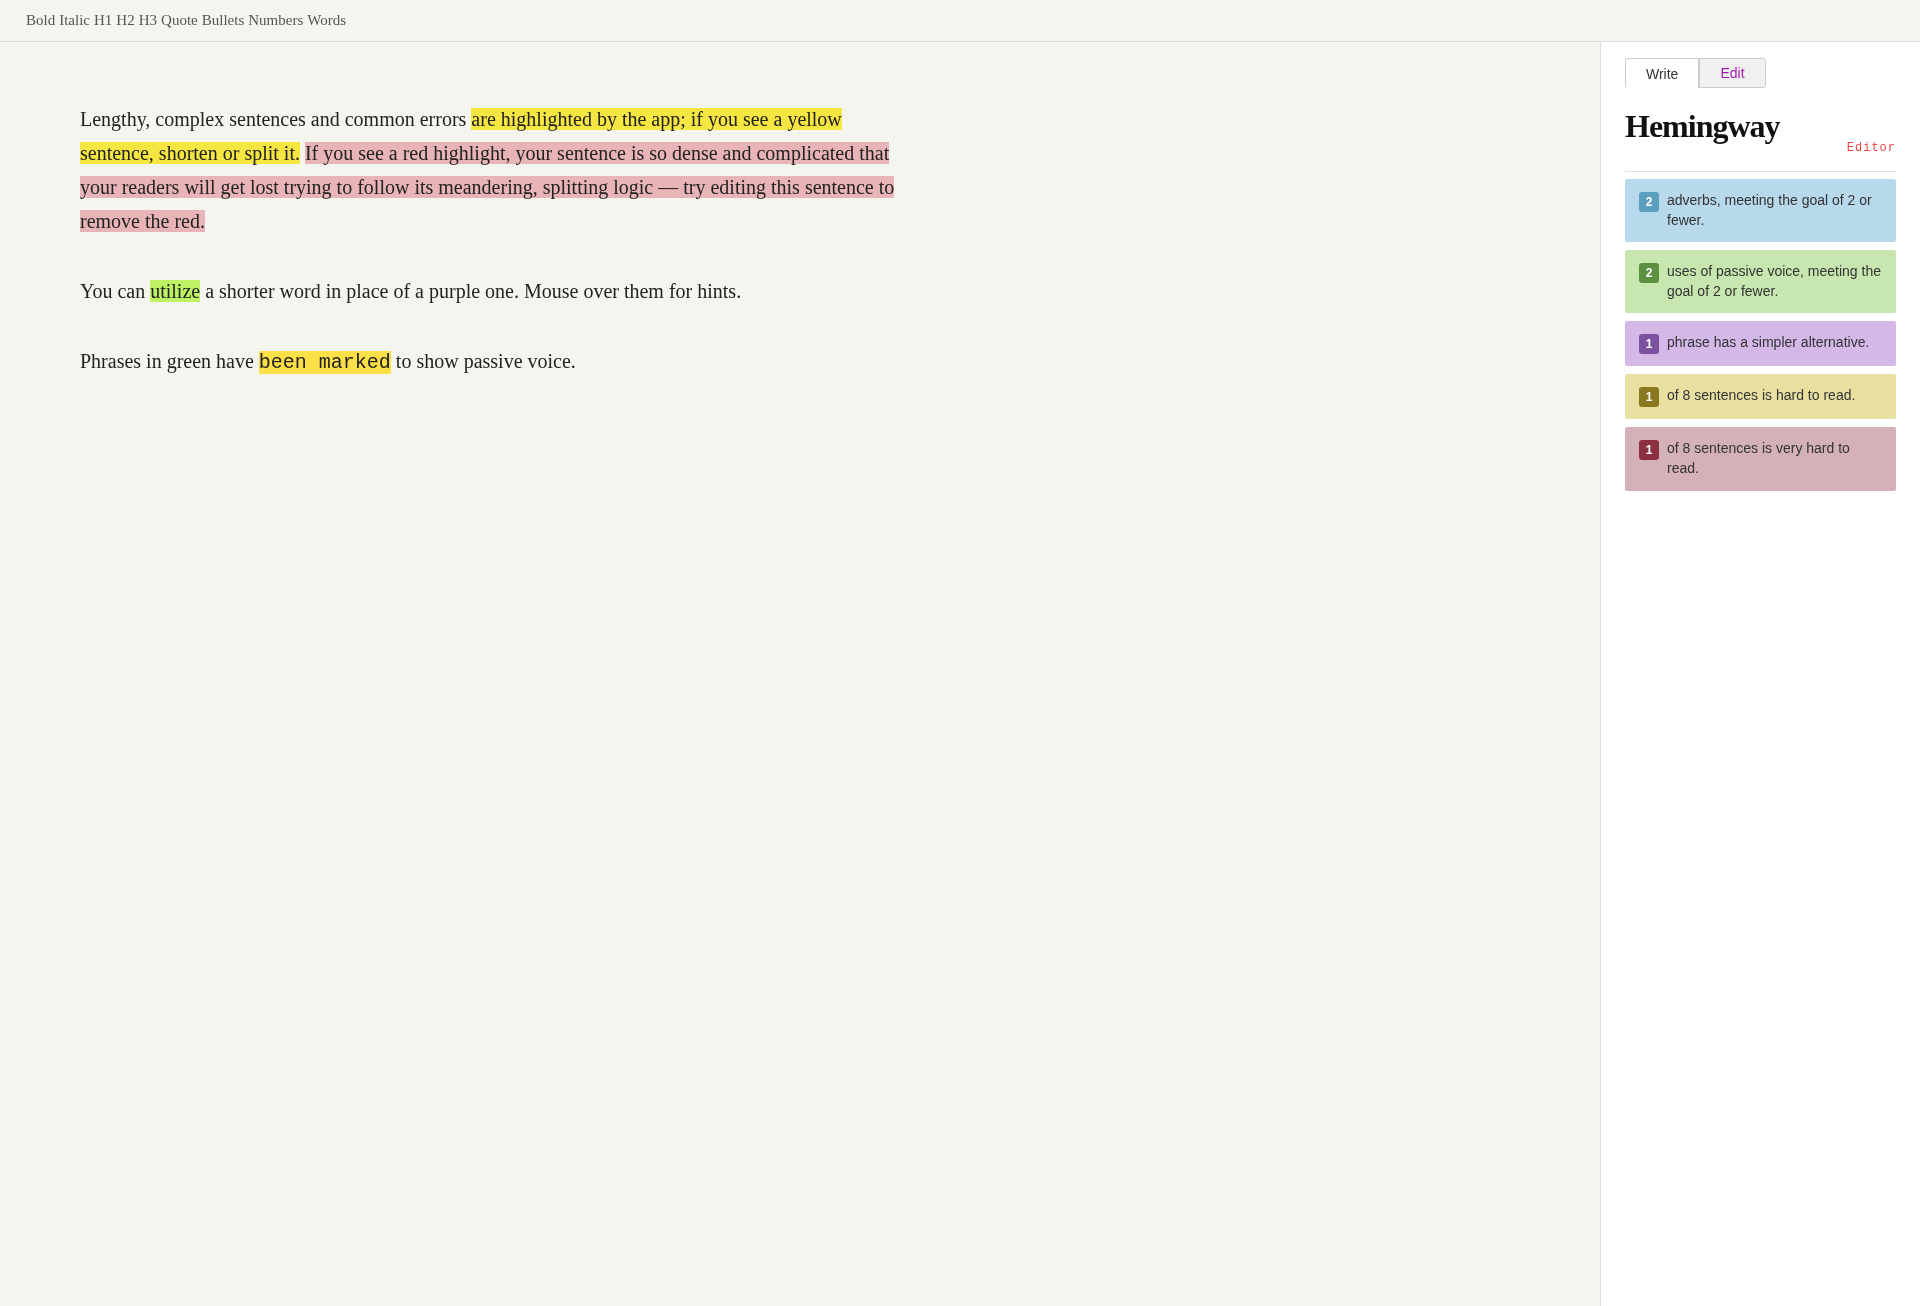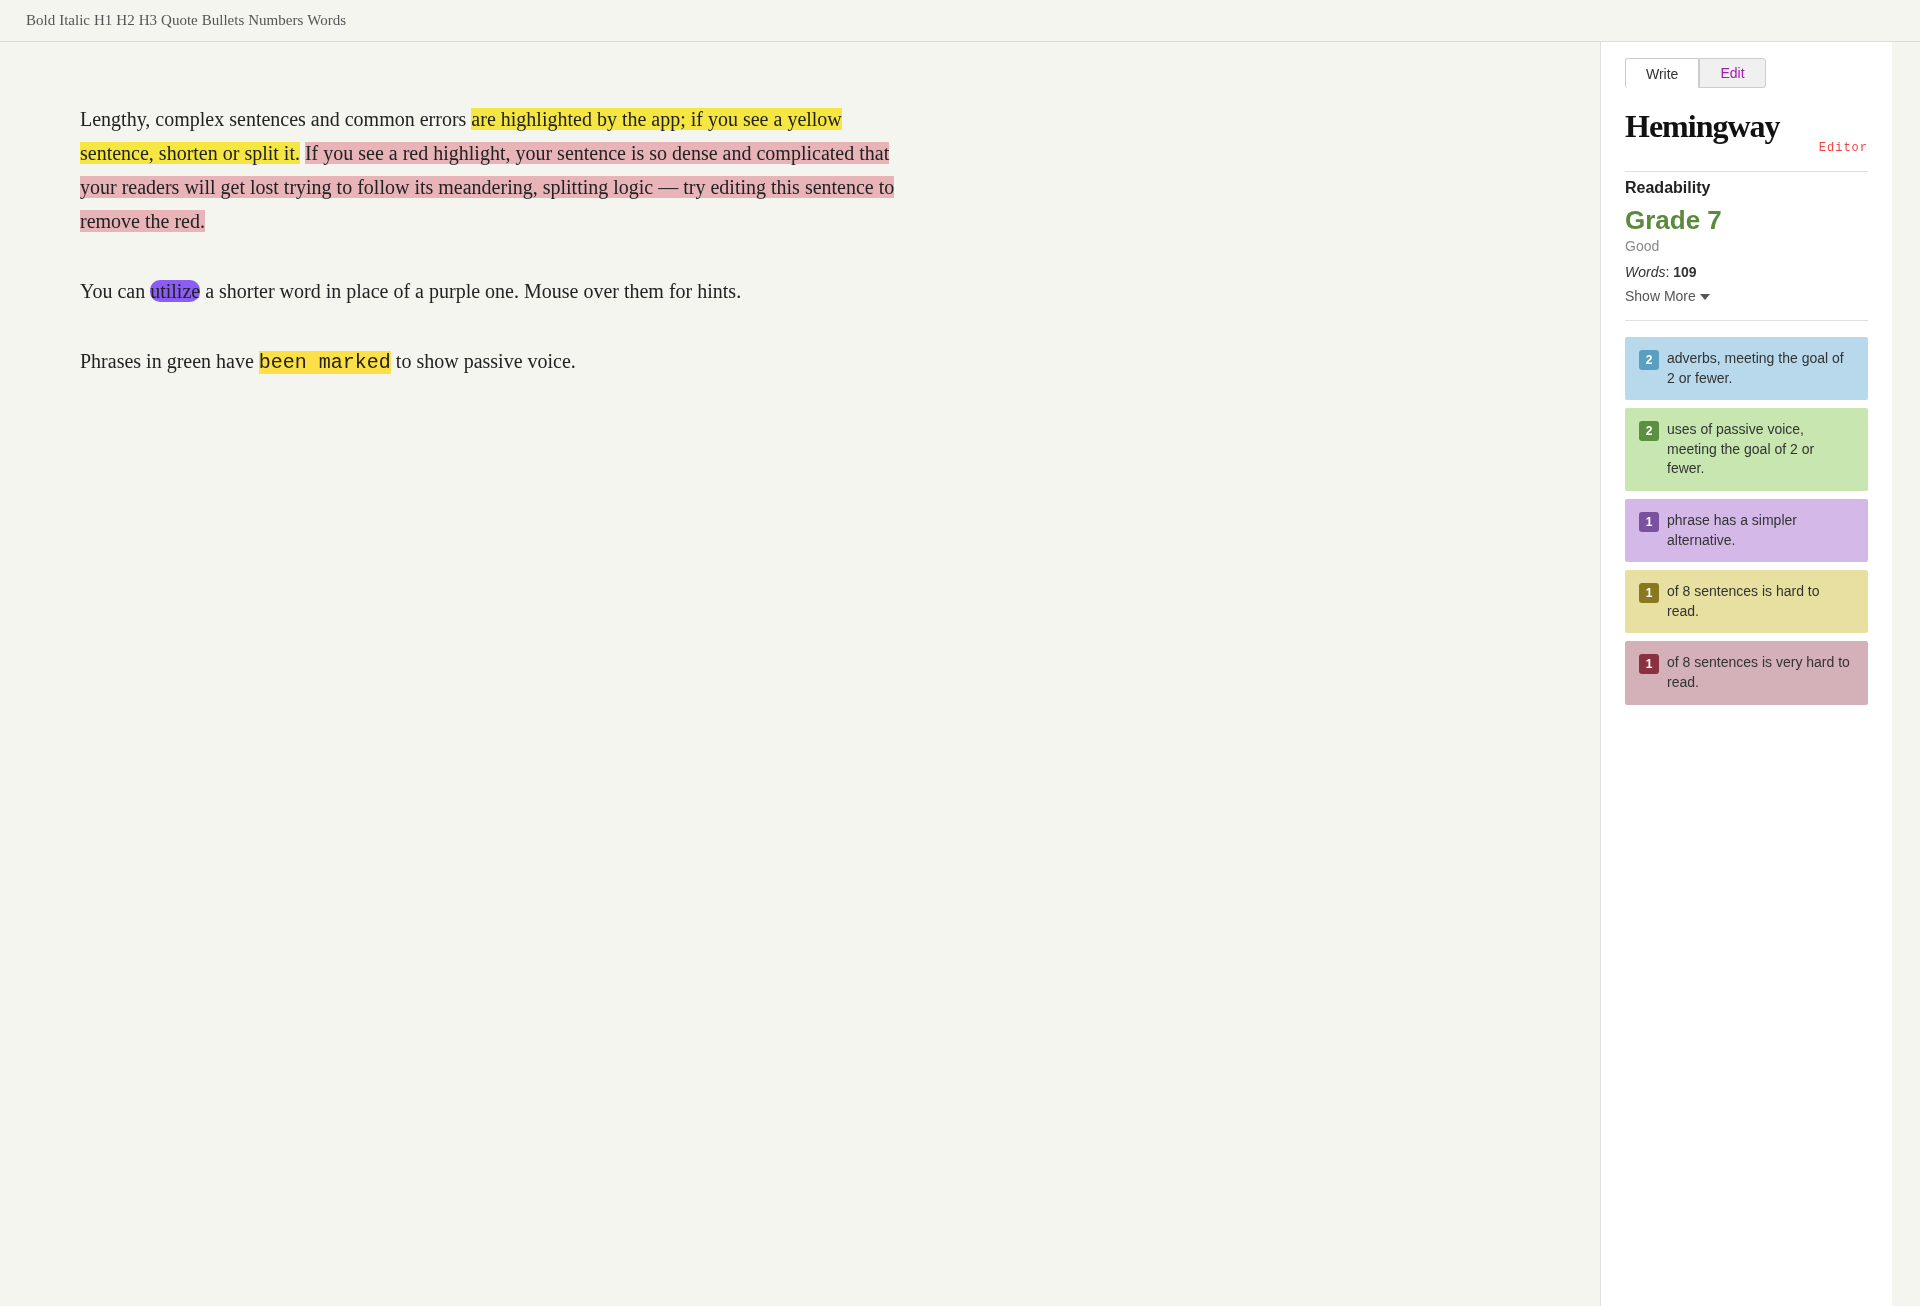--- a/index.html
+++ b/index.html
@@ -58,34 +58,33 @@
     }
 
     
     .highlight-yellow {
       background-color: #f5e642;
     }
     .highlight-red {
       background-color: #e8b4b8;
     }
     .highlight-purple {
-      background-color: #8b5cf6;
-      border-radius: 10px;
+      background-color: #bef264;
     }
     .highlight-blue {
       background-color: #a8cce8;
     }
     .highlight-green {
       background-color: #fde047;
       font-family: Liberation Mono, monospace;
     }
 
     
     #sidebar {
-      width: 292px;
+      width: 320px;
       background: #fff;
       border-left: 1px solid #e0e0e0;
       padding: 16px 24px;
       flex-shrink: 0;
     }
 
     
     #mode-toggle {
       display: flex;
       gap: 0;
@@ -292,33 +291,20 @@
     <div id="mode-toggle">
       <button class="mode-btn active">Write</button>
       <button class="mode-btn">Edit</button>
     </div>
 
     <div id="logo-area">
       <span id="logo-title">Hemingway</span>
       <span id="logo-subtitle">Editor</span>
     </div>
 
-    <div id="readability-section">
-      <div id="readability-title">Readability</div>
-      <div id="grade-level">Grade 7</div>
-      <div id="grade-desc">Good</div>
-      <div id="words-count">
-        <span class="label">Words</span>:
-        <span class="value">109</span>
-      </div>
-      <button id="show-more-btn">
-        <span>Show More</span>
-        <span class="chevron-down"></span>
-      </button>
-    </div>
 
     <div id="stat-cards">
       <div class="stat-card blue">
         <span class="stat-badge">2</span>
         <span>adverbs, meeting the goal of 2 or fewer.</span>
       </div>
       <div class="stat-card green">
         <span class="stat-badge">2</span>
         <span>uses of passive voice, meeting the goal of 2 or fewer.</span>
       </div>

